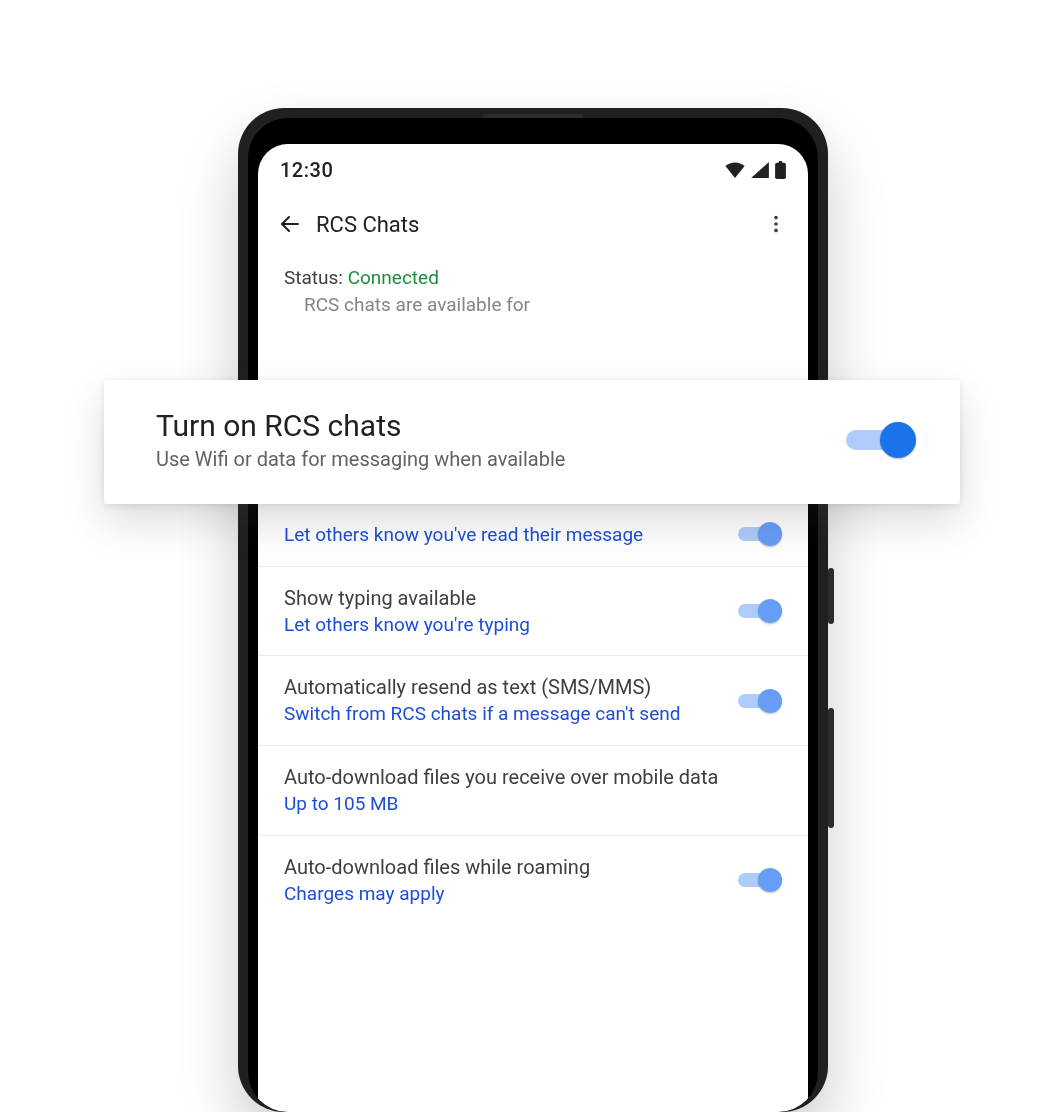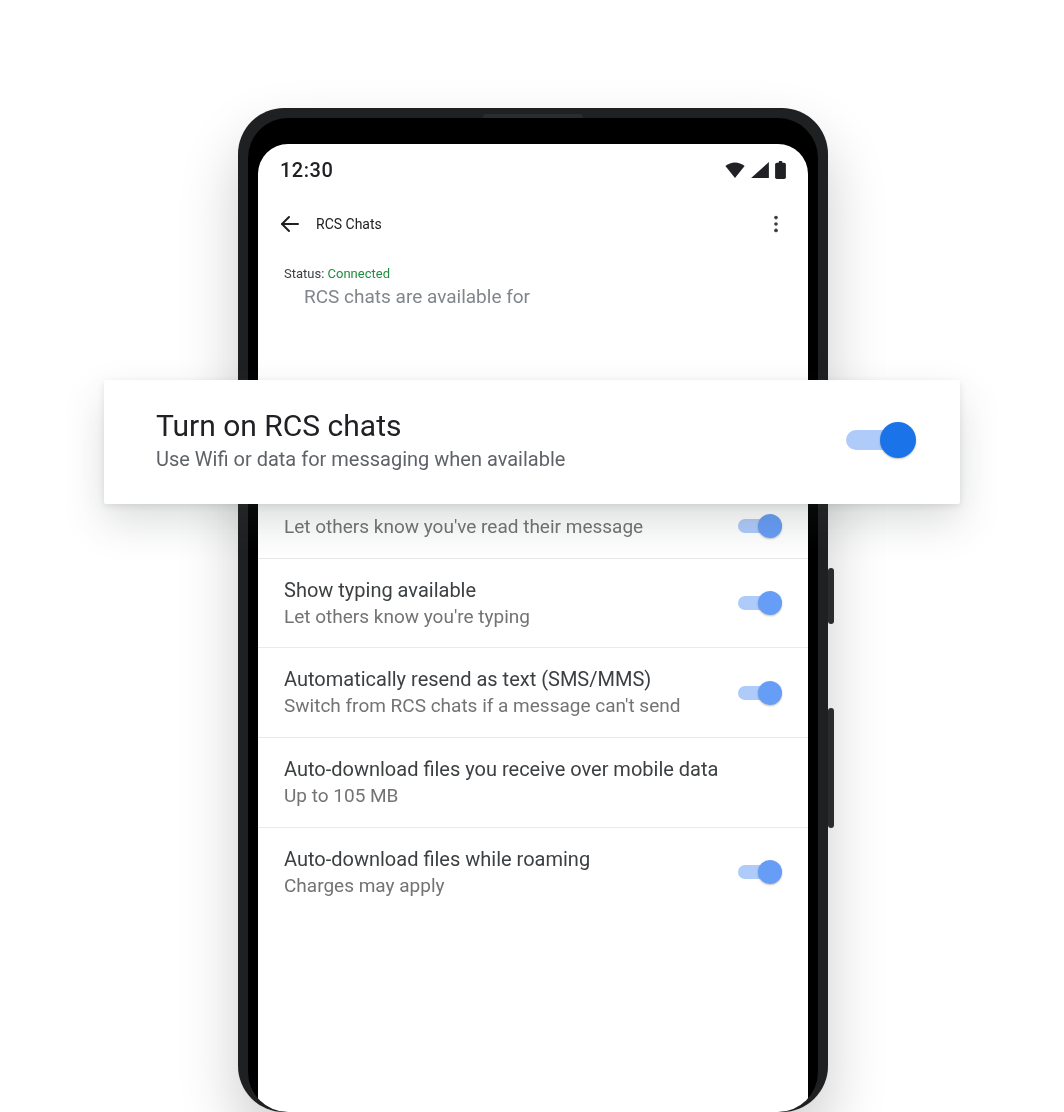--- a/index.html
+++ b/index.html
@@ -75,41 +75,41 @@
   }
   .status-icons { display: flex; align-items: center; gap: 6px; }
   .status-icons svg { display: block; }
 
   .appbar {
     display: flex;
     align-items: center;
     padding: 16px 12px 18px 12px;
   }
   .appbar .back { width: 40px; height: 40px; display:flex; align-items:center; justify-content:center; border-radius:20px; }
-  .appbar .title { font-size: 14px; font-weight: 400; margin-left: 6px; flex: 1; }
+  .appbar .title { font-size: 22px; font-weight: 400; margin-left: 6px; flex: 1; }
   .appbar .more { width: 40px; height: 40px; display:flex; align-items:center; justify-content:center; }
 
   .status-block {
     padding: 4px 26px 16px 26px;
   }
-  .status-line { font-size: 13px; color:#3c4043; }
+  .status-line { font-size: 19px; color:#3c4043; }
   .status-line .val { color:#1e8e3e; }
   .status-sub  { font-size: 19px; color:#80868b; margin-top: 4px; margin-left: 20px; }
 
   .row {
     display: flex;
     align-items: center;
     padding: 18px 26px;
     gap: 16px;
     border-top: 1px solid #e8eaed;
   }
   .row:first-of-type { border-top: none; }
   .row .texts { flex: 1; min-width: 0; }
   .row .t  { font-size: 20px; color:#3c4043; line-height: 1.3; }
-  .row .s  { font-size: 19px; color:#737373; line-height: 1.3; margin-top: 2px; }
+  .row .s  { font-size: 19px; color:#1d4ed8; line-height: 1.3; margin-top: 2px; }
 
   
   .sw {
     position: relative;
     width: 44px; height: 24px; flex: 0 0 44px;
   }
   .sw .track {
     position:absolute; left:0; right:0; top:5px; height:14px;
     background:#aecbfa; border-radius: 8px;
   }

